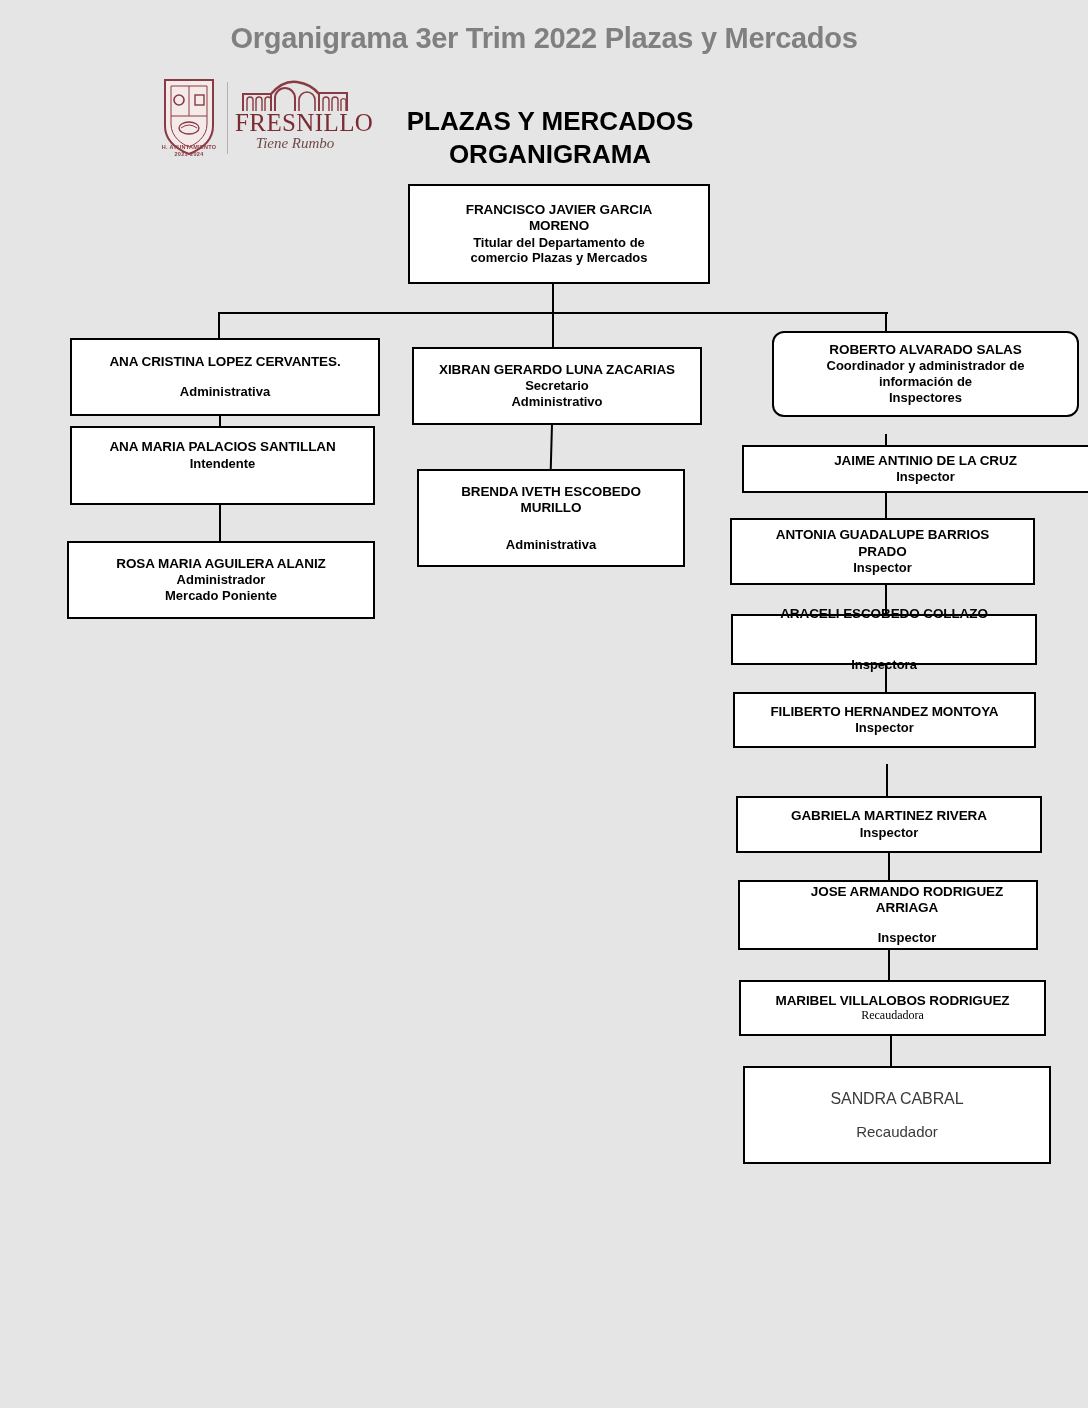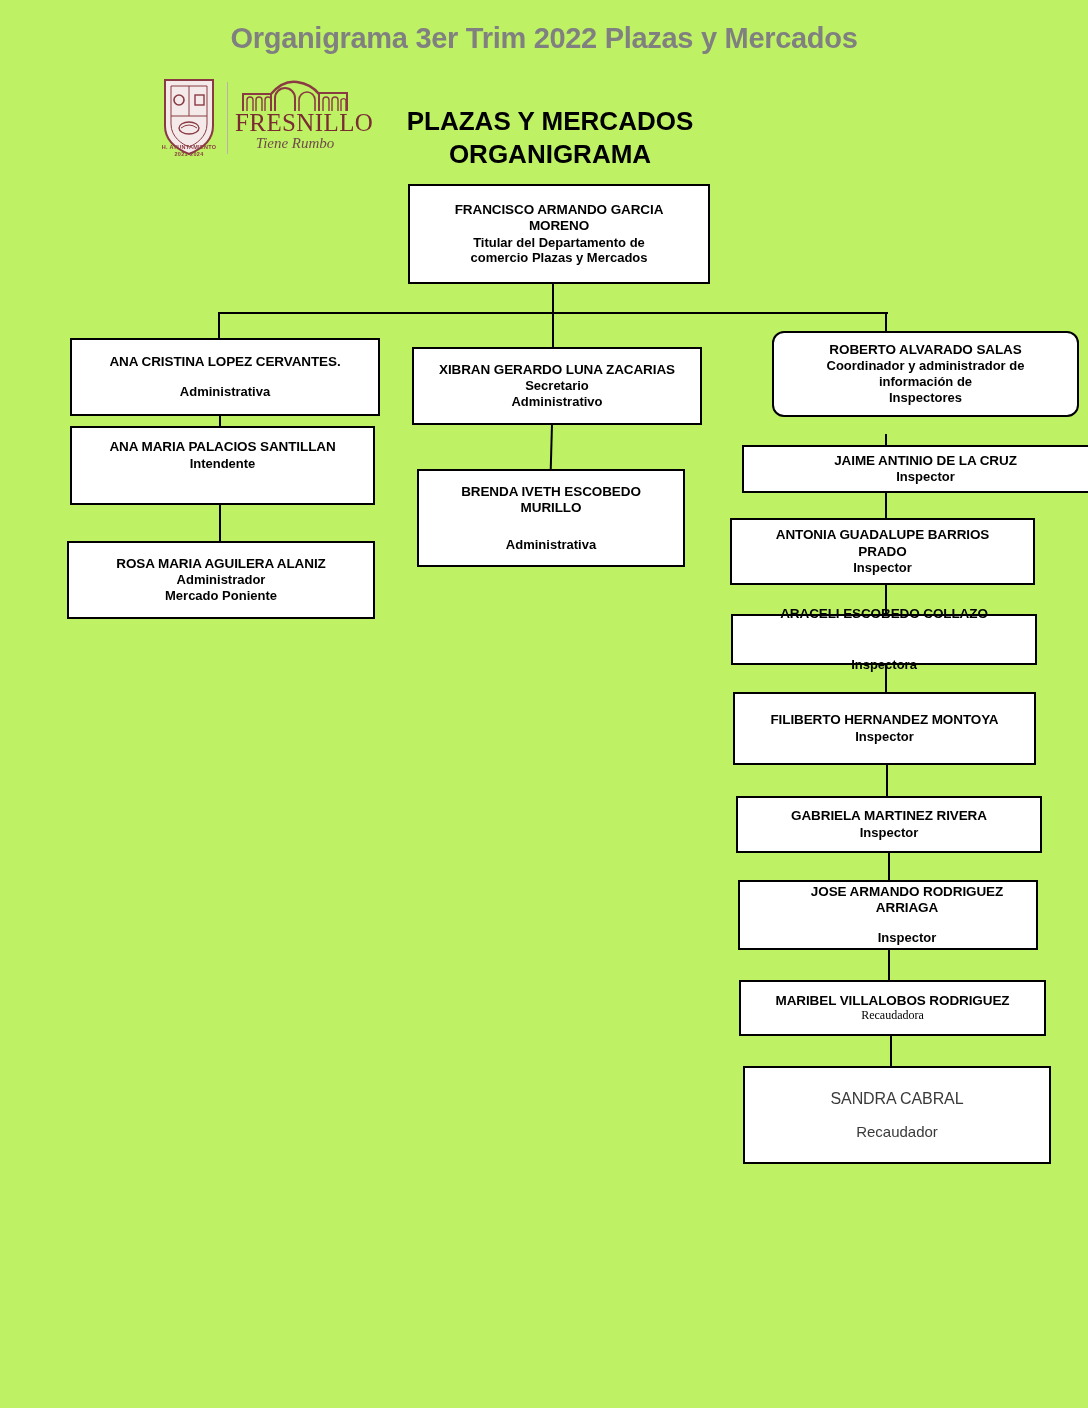--- a/index.html
+++ b/index.html
@@ -8,21 +8,21 @@
     background: #ffffff;
   }
   body {
     font-family: "Liberation Sans", sans-serif;
     color: #000000;
   }
   #page {
     position: relative;
     width: 1088px;
     height: 1408px;
-    background: #bef264;
+    background: #e5e5e5;
     overflow: hidden;
   }
 
   
   .doc-title {
     position: absolute;
     left: 0;
     top: 22px;
     width: 1088px;
     text-align: center;
@@ -250,21 +250,21 @@
   <div class="ln ln-v" style="left:885px; top:434px; height:12px;"></div>
   <div class="ln ln-v" style="left:885px; top:492px; height:27px;"></div>
   <div class="ln ln-v" style="left:885px; top:584px; height:31px;"></div>
   <div class="ln ln-v" style="left:885px; top:665px; height:28px;"></div>
   <div class="ln ln-v" style="left:886px; top:764px; height:32px;"></div>
   <div class="ln ln-v" style="left:888px; top:853px; height:27px;"></div>
   <div class="ln ln-v" style="left:888px; top:949px; height:31px;"></div>
   <div class="ln ln-v" style="left:890px; top:1035px; height:32px;"></div>
 
   <div class="node" style="left:408px; top:184px; width:302px; height:100px;">
-    <div class="nm">FRANCISCO ARMANDO GARCIA</div>
+    <div class="nm">FRANCISCO JAVIER GARCIA</div>
     <div class="nm">MORENO</div>
     <div class="rl">Titular del Departamento de</div>
     <div class="rl">comercio Plazas y Mercados</div>
   </div>
 
   <div class="node" style="left:70px; top:338px; width:310px; height:78px;">
     <div class="nm nm-reg">ANA CRISTINA LOPEZ CERVANTES.</div>
     <div class="gap-sm"></div>
     <div class="rl">Administrativa</div>
   </div>
@@ -310,21 +310,21 @@
     <div class="nm">ANTONIA GUADALUPE BARRIOS</div>
     <div class="nm">PRADO</div>
     <div class="rl">Inspector</div>
   </div>
 
   <div class="node" style="left:731px; top:614px; width:306px; height:51px;gap:35px;">
     <div class="nm nm-reg">ARACELI ESCOBEDO COLLAZO</div>
     <div class="rl">Inspectora</div>
   </div>
 
-  <div class="node" style="left:733px; top:692px; width:303px; height:73px;">
+  <div class="node" style="left:733px; top:692px; width:303px; height:56px;">
     <div class="nm nm-reg">FILIBERTO HERNANDEZ MONTOYA</div>
     <div class="rl">Inspector</div>
   </div>
 
   <div class="node" style="left:736px; top:796px; width:306px; height:57px;">
     <div class="nm nm-reg">GABRIELA MARTINEZ RIVERA</div>
     <div class="rl">Inspector</div>
   </div>
 
   <div class="node" style="left:738px; top:880px; width:300px; height:70px;padding-left:42px;">

